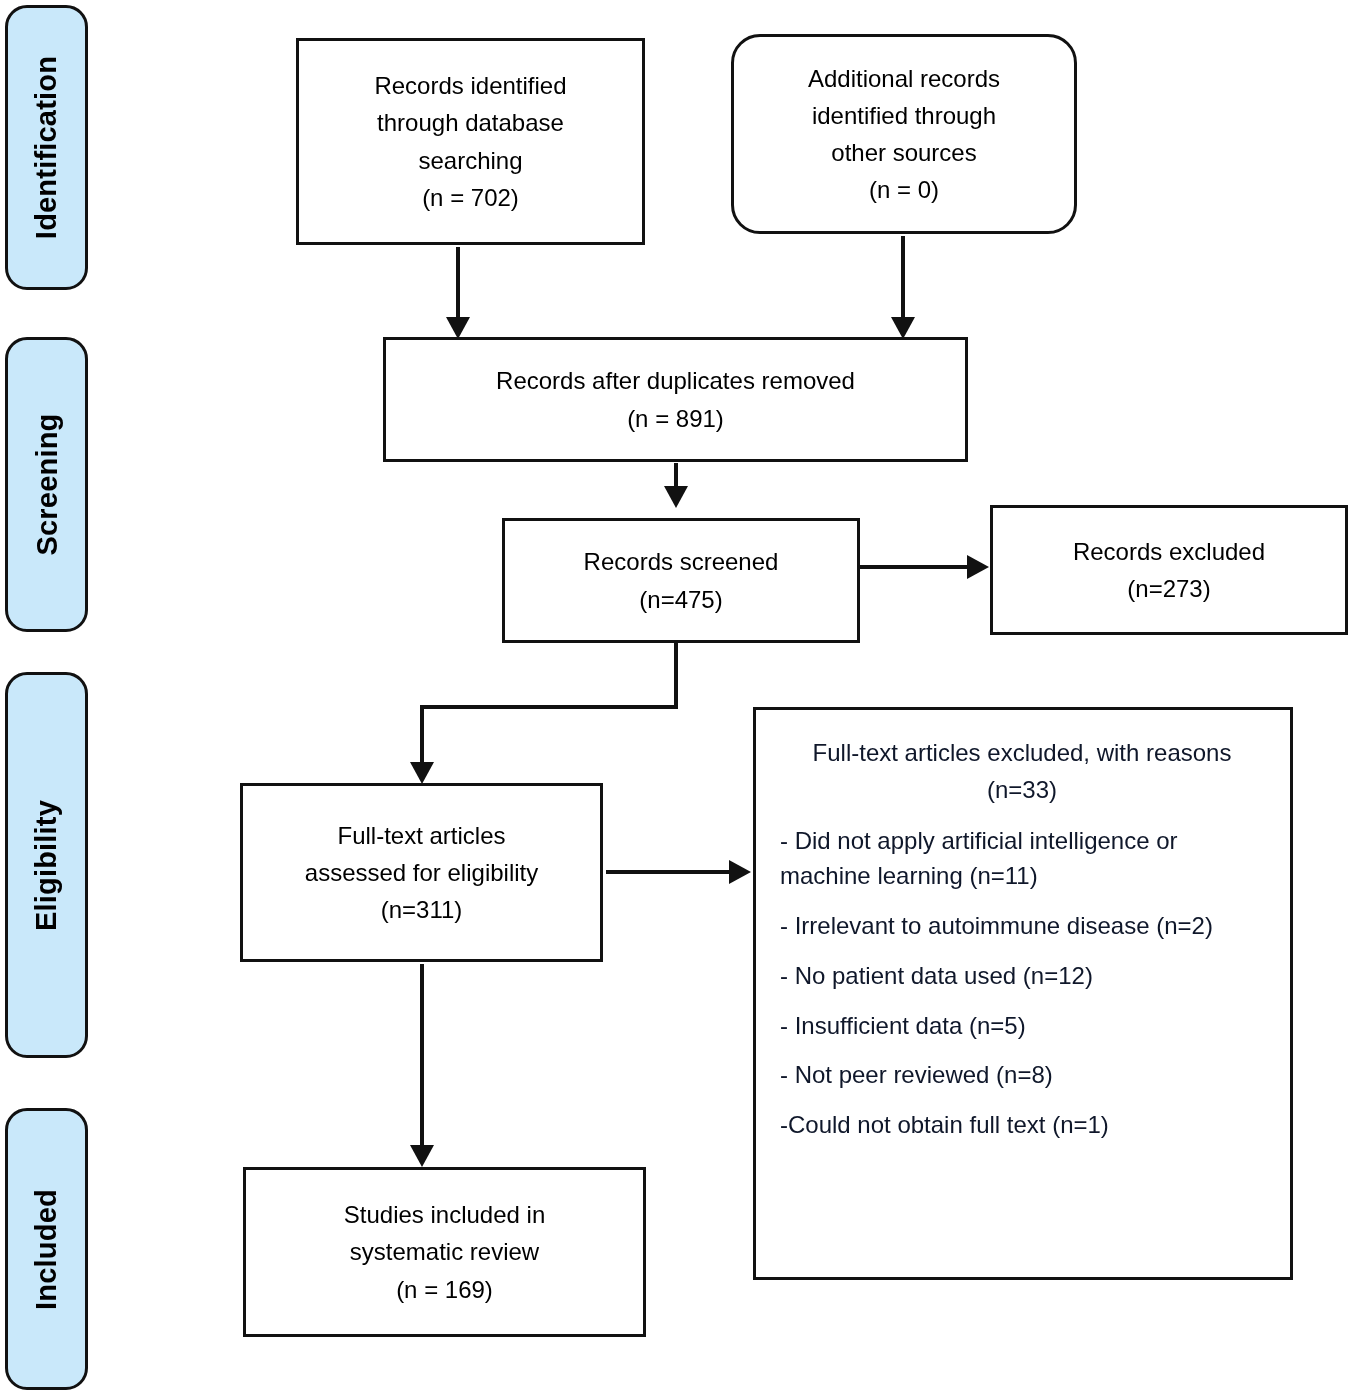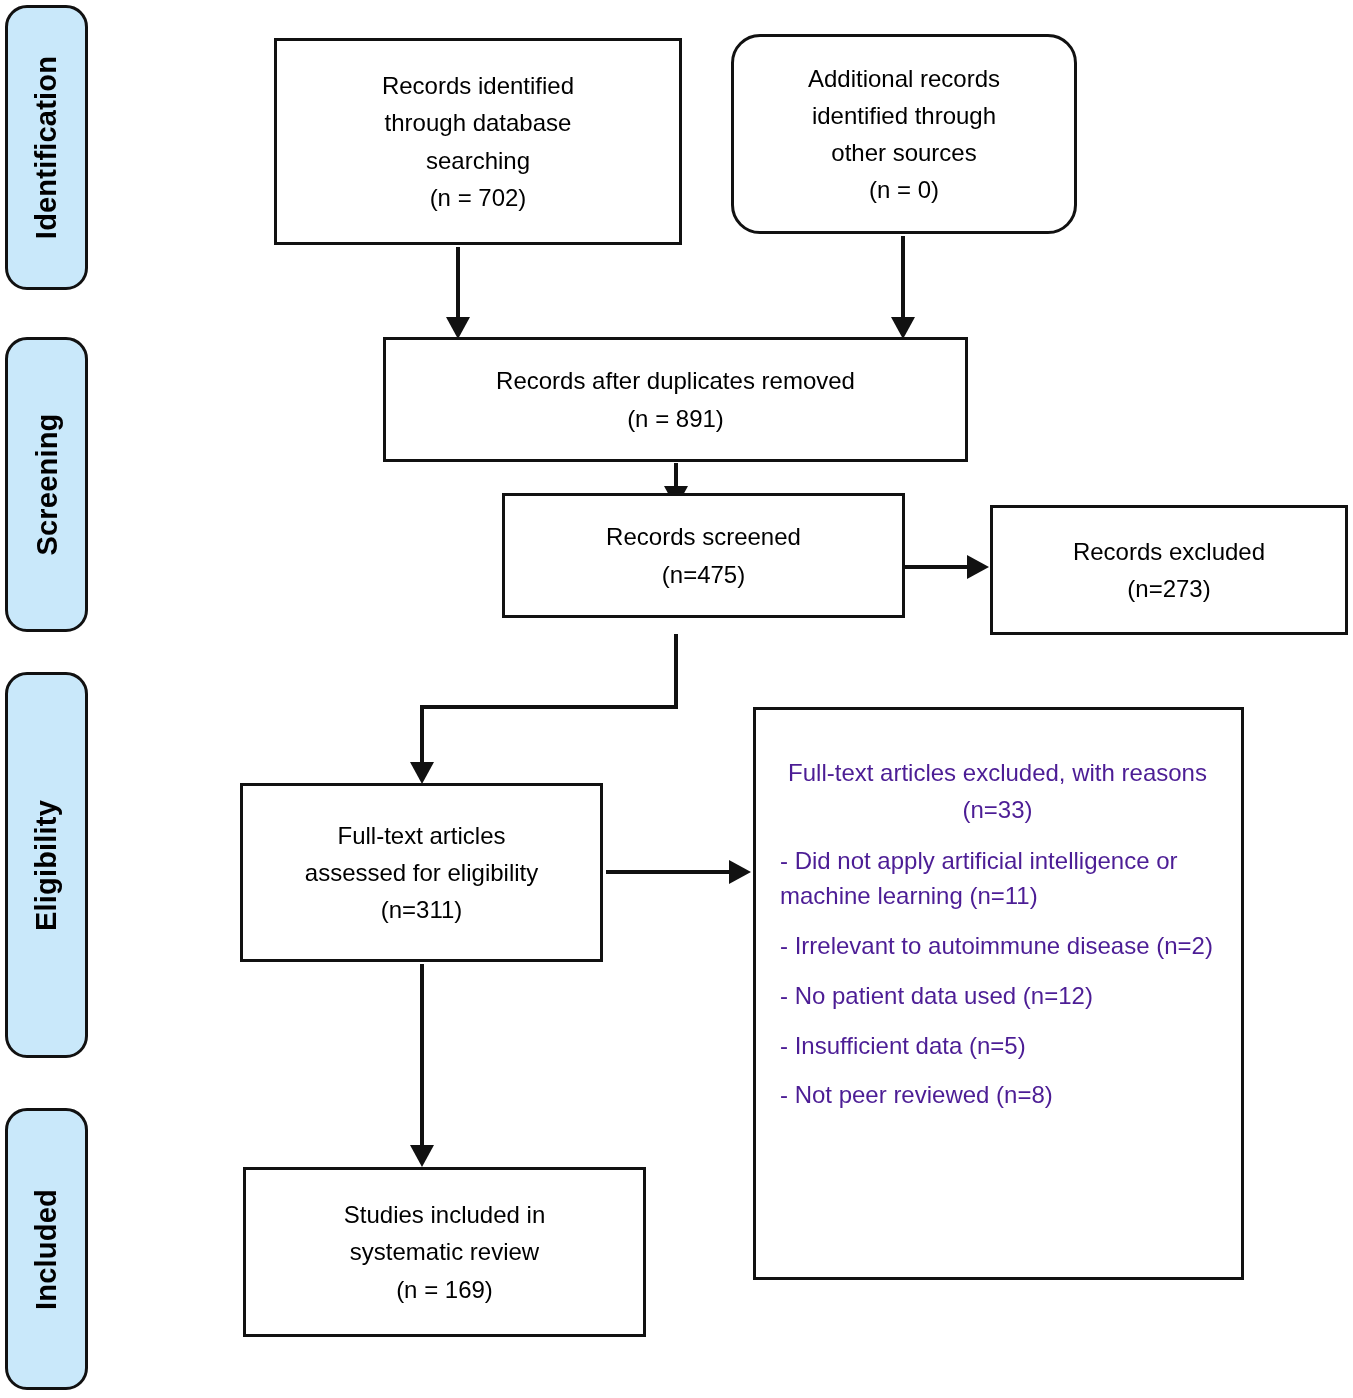--- a/index.html
+++ b/index.html
@@ -50,36 +50,36 @@
     display: flex;
     align-items: center;
     justify-content: center;
     text-align: center;
     font-size: 24px;
     line-height: 1.55;
     color: #000;
     white-space: pre-line;
     padding: 6px 10px;
   }
-  .box-a { left: 274px; top: 38px;   width: 408px; height: 207px; }
+  .box-a { left: 296px; top: 38px;   width: 349px; height: 207px; }
   .box-b { left: 731px; top: 34px;   width: 346px; height: 200px; border-radius: 29px; }
   .box-c { left: 383px; top: 337px;  width: 585px; height: 125px; }
-  .box-d { left: 502px; top: 493px;  width: 403px; height: 125px; }
+  .box-d { left: 502px; top: 518px;  width: 358px; height: 125px; }
   .box-e { left: 990px; top: 505px;  width: 358px; height: 130px; }
   .box-f { left: 240px; top: 783px;  width: 363px; height: 179px; }
   .box-h { left: 243px; top: 1167px; width: 403px; height: 170px; }
 
   
   .box-g {
     position: absolute;
-    left: 753px; top: 707px; width: 491px; height: 573px;
+    left: 753px; top: 707px; width: 540px; height: 573px;
     background: var(--box_fill, #fff);
     border: 3px solid var(--line, #111);
-    padding: 44px 26px 20px 24px;
-    color: #4c1d95;
+    padding: 24px 26px 20px 24px;
+    color: #0f172a;
     font-size: 24px;
   }
   .box-g .g-title {
     text-align: center;
     white-space: pre-line;
     line-height: 1.55;
     margin-bottom: 16px;
   }
   .box-g .g-reason {
     text-align: left;
@@ -164,19 +164,20 @@
 (n=311)</div>
 
   <div class="box-g">
     <div class="g-title">Full-text articles excluded, with reasons
 (n=33)</div>
     <div class="g-reason">- Did not apply artificial intelligence or machine learning (n=11)</div>
     <div class="g-reason">- Irrelevant to autoimmune disease (n=2)</div>
     <div class="g-reason">- No patient data used (n=12)</div>
     <div class="g-reason">- Insufficient data (n=5)</div>
     <div class="g-reason">- Not peer reviewed (n=8)</div>
+    <div class="g-reason">-Could not obtain full text (n=1)</div>
   </div>
 
   <div class="fbox box-h">Studies included in
 systematic review
 (n = 169)</div>
 
 </div>
 
 </body></html>

